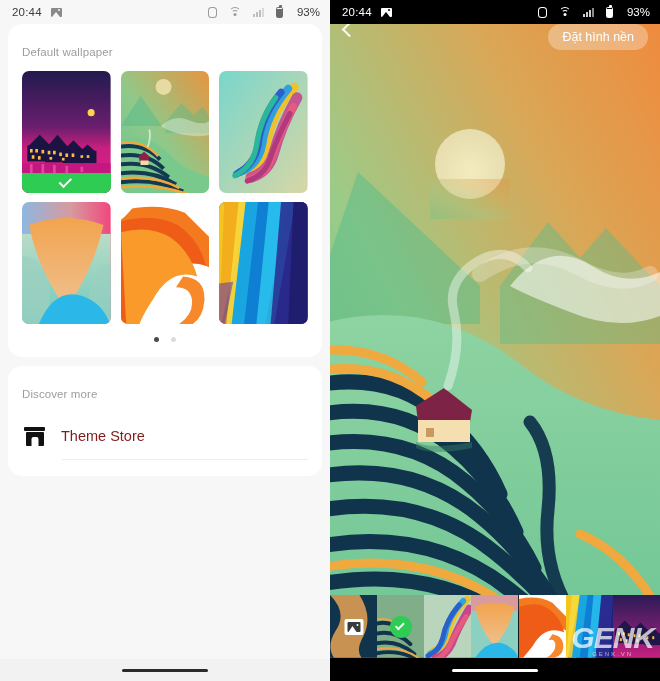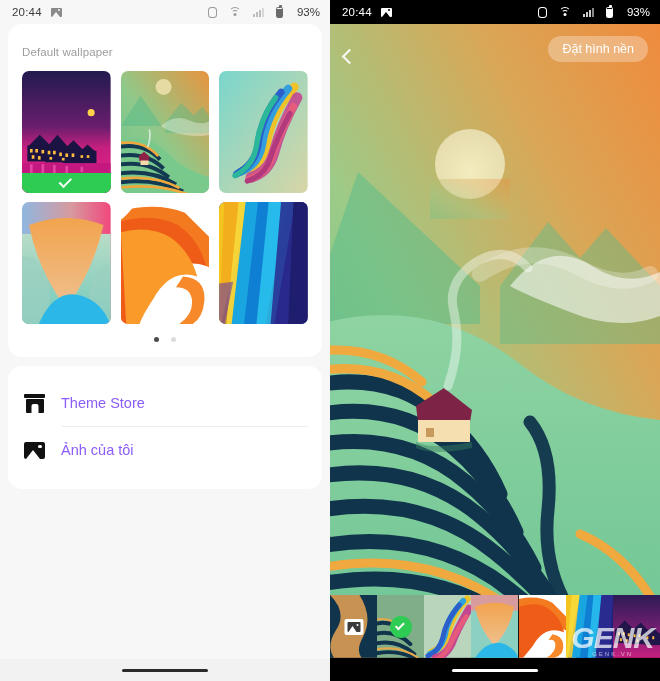--- a/index.html
+++ b/index.html
@@ -110,21 +110,21 @@
 
   .dots { display:flex; justify-content:center; gap:12px; padding: 13px 0 15px; }
   .dot { width: 5px; height: 5px; border-radius: 50%; background: #dcdcdc; }
   .dot.active { background: #4a4a4a; }
 
   .discover-card { padding: 14px 14px 16px; }
   .dl-row {
     display: flex; align-items: center; gap: 16px;
     height: 46px; padding-left: 2px;
   }
-  .dl-row .label { font-size: 14.5px; color: #8b5cf6; }
+  .dl-row .label { font-size: 14.5px; color: #7f1d1d; }
   .dl-divider { height:1px; background:#ededed; margin-left: 40px; }
 
   .icon-store { width: 21px; height: 19px; position: relative; }
   .icon-store .awning {
     position:absolute; top:0; left:0; width:21px; height:4px;
     background:#111; border-radius:1px;
   }
   .icon-store .body {
     position:absolute; top:5px; left:1.5px; width:18px; height:14px;
     background:#111; border-radius:1px;
@@ -171,21 +171,21 @@
   .statusbar-dark .icon-signal span { background:#cfcfcf; }
   .statusbar-dark .icon-signal span:nth-child(4){ background:#888; }
   .statusbar-dark .icon-battery { border-color:#fff; background:linear-gradient(to top,#fff 88%,transparent 88%); }
   .statusbar-dark .icon-battery::after { background:#fff; }
 
   .preview { position:absolute; inset:24px 0 0 0; overflow:hidden; }
   .preview svg { display:block; width:100%; height:100%; }
 
   .preview-topbar {
     position:absolute; top:24px; left:0; right:0; height:38px;
-    display:flex; align-items:flex-end; justify-content:space-between;
+    display:flex; align-items:flex-start; justify-content:space-between;
     padding: 0 12px 0 14px; z-index:5;
   }
   .back-chevron {
     width:11px;height:11px;border-left:2px solid #fff;border-bottom:2px solid #fff;
     transform: rotate(45deg); opacity:.92; cursor:pointer;
   }
   .set-wallpaper-btn {
     background: rgba(255,255,255,.30);
     color:#fff; font-size:12.5px;
     padding: 6px 14px; border-radius: 14px;
@@ -451,36 +451,33 @@
 
       </div>
 
       <div class="dots">
         <span class="dot active"></span>
         <span class="dot"></span>
       </div>
     </div>
 
     <div class="card discover-card">
+      <div class="card-label">Discover more</div>
 
       <div class="dl-row">
         <span class="icon-store">
           <span class="awning"></span>
             <span class="body"></span>
             <span class="door"></span>
         </span>
         <span class="label">Theme Store</span>
       </div>
 
       <div class="dl-divider"></div>
 
-      <div class="dl-row">
-        <span class="icon-photo"></span>
-        <span class="label">Ảnh của tôi</span>
-      </div>
     </div>
 
     <div class="home-indicator-wrap">
       <div class="home-indicator"></div>
     </div>
   </div>
 
   <div class="right">
 
     <div class="statusbar-dark">

